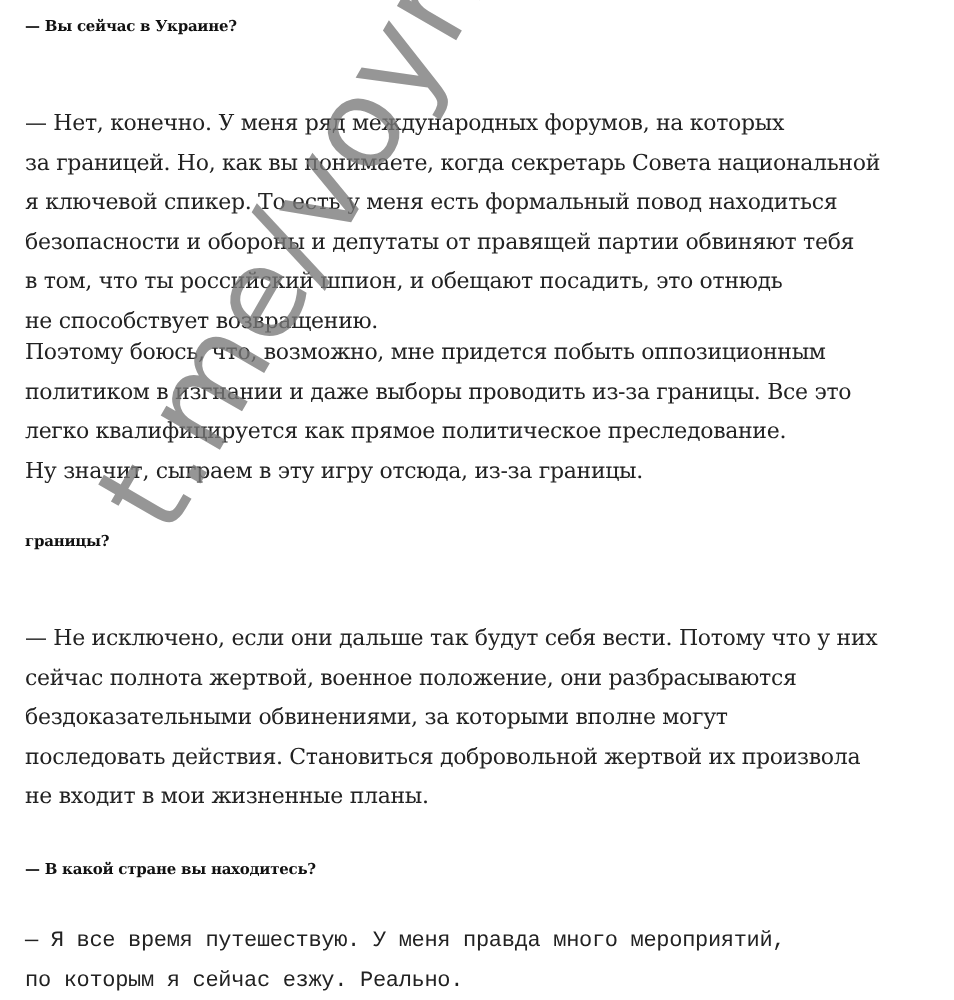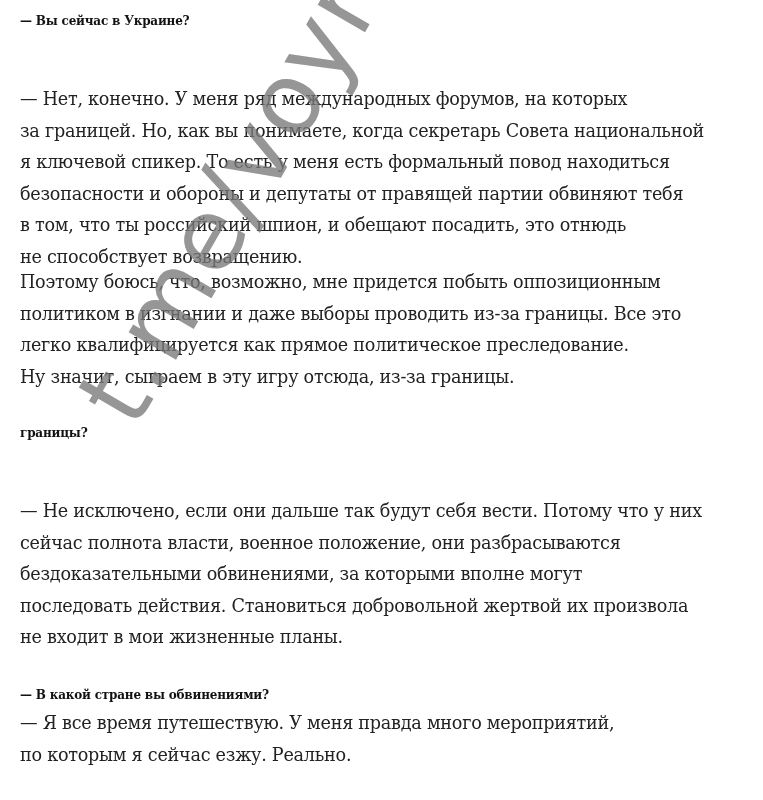--- a/index.html
+++ b/index.html
@@ -77,30 +77,30 @@
     <span class="line">легко квалифицируется как прямое политическое преследование.</span>
     <span class="line">Ну значит, сыграем в эту игру отсюда, из-за границы.</span>
   </p>
 
   <p class="q" style="position:absolute; top:418px;">
     <span class="line">границы?</span>
   </p>
 
   <p class="a" style="position:absolute; top:496px;">
     <span class="line">— Не исключено, если они дальше так будут себя вести. Потому что у них</span>
-    <span class="line">сейчас полнота власти, военное положение, они разбрасываются</span>
+    <span class="line">сейчас полнота жертвой, военное положение, они разбрасываются</span>
     <span class="line">бездоказательными обвинениями, за которыми вполне могут</span>
     <span class="line">последовать действия. Становиться добровольной жертвой их произвола</span>
     <span class="line">не входит в мои жизненные планы.</span>
   </p>
 
   <p class="q" style="position:absolute; top:680px;">
-    <span class="line">— В какой стране вы обвинениями?</span>
+    <span class="line">— В какой стране вы находитесь?</span>
   </p>
 
-  <p class="a" style="position:absolute; top:708px;">
+  <p class="a" style="position:absolute; top:738px;font-family:Liberation Mono, monospace;">
     <span class="line">— Я все время путешествую. У меня правда много мероприятий,</span>
     <span class="line">по которым я сейчас езжу. Реально.</span>
   </p>
 
 </div>
 
 <div class="watermark">t.me/voynareal</div>
 
 </body></html>

